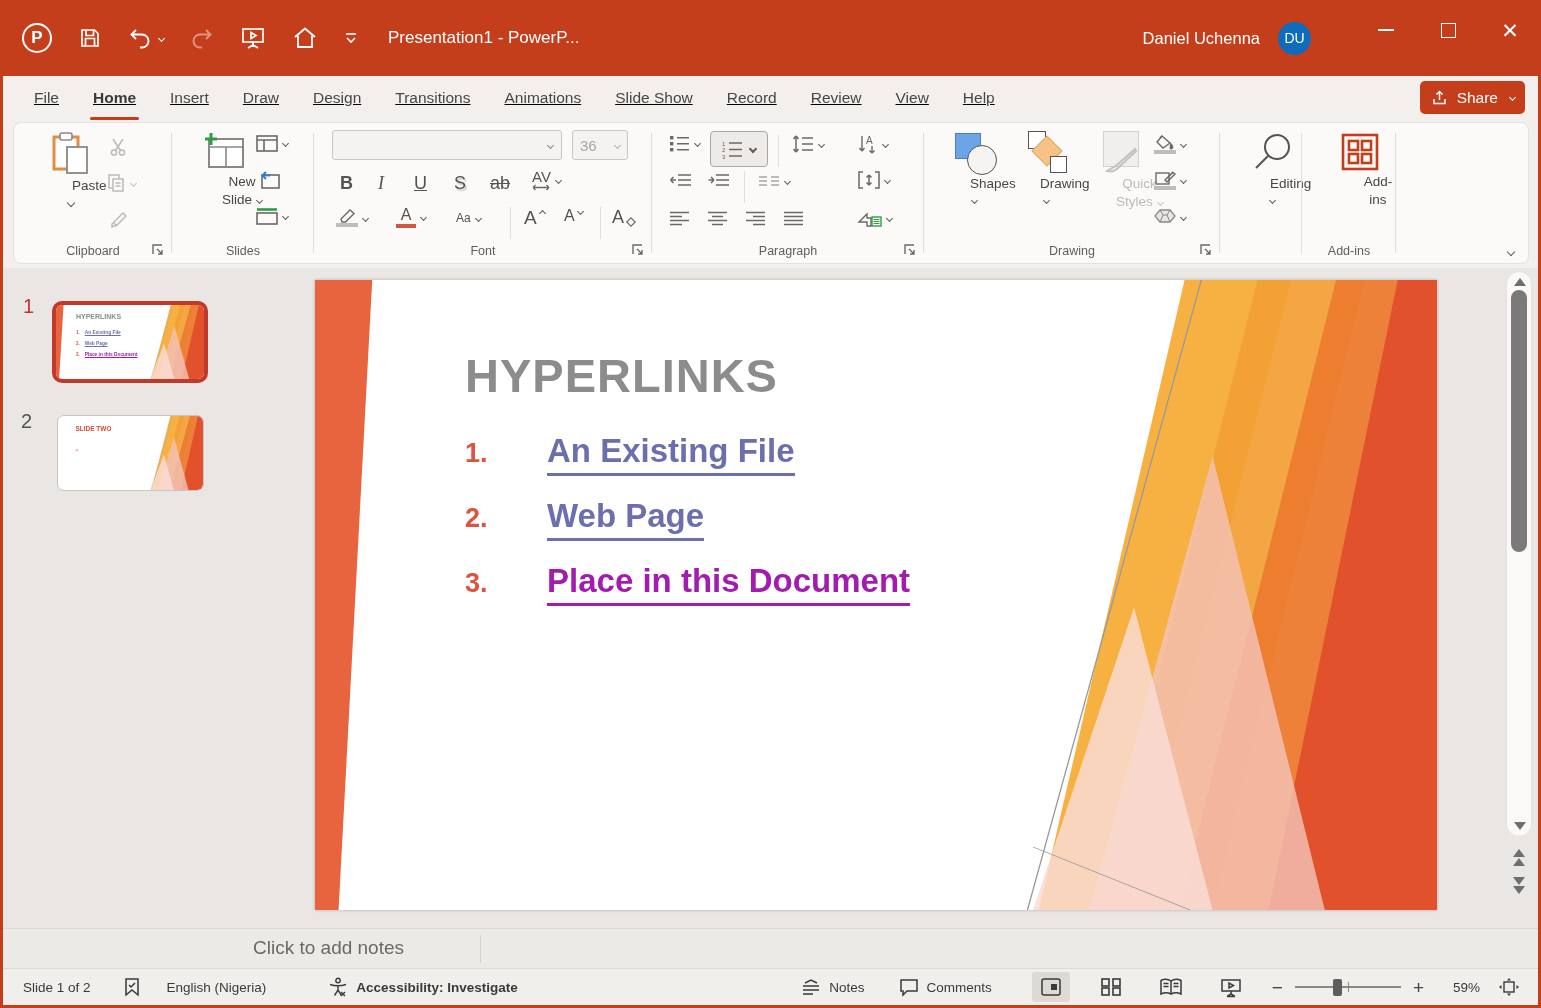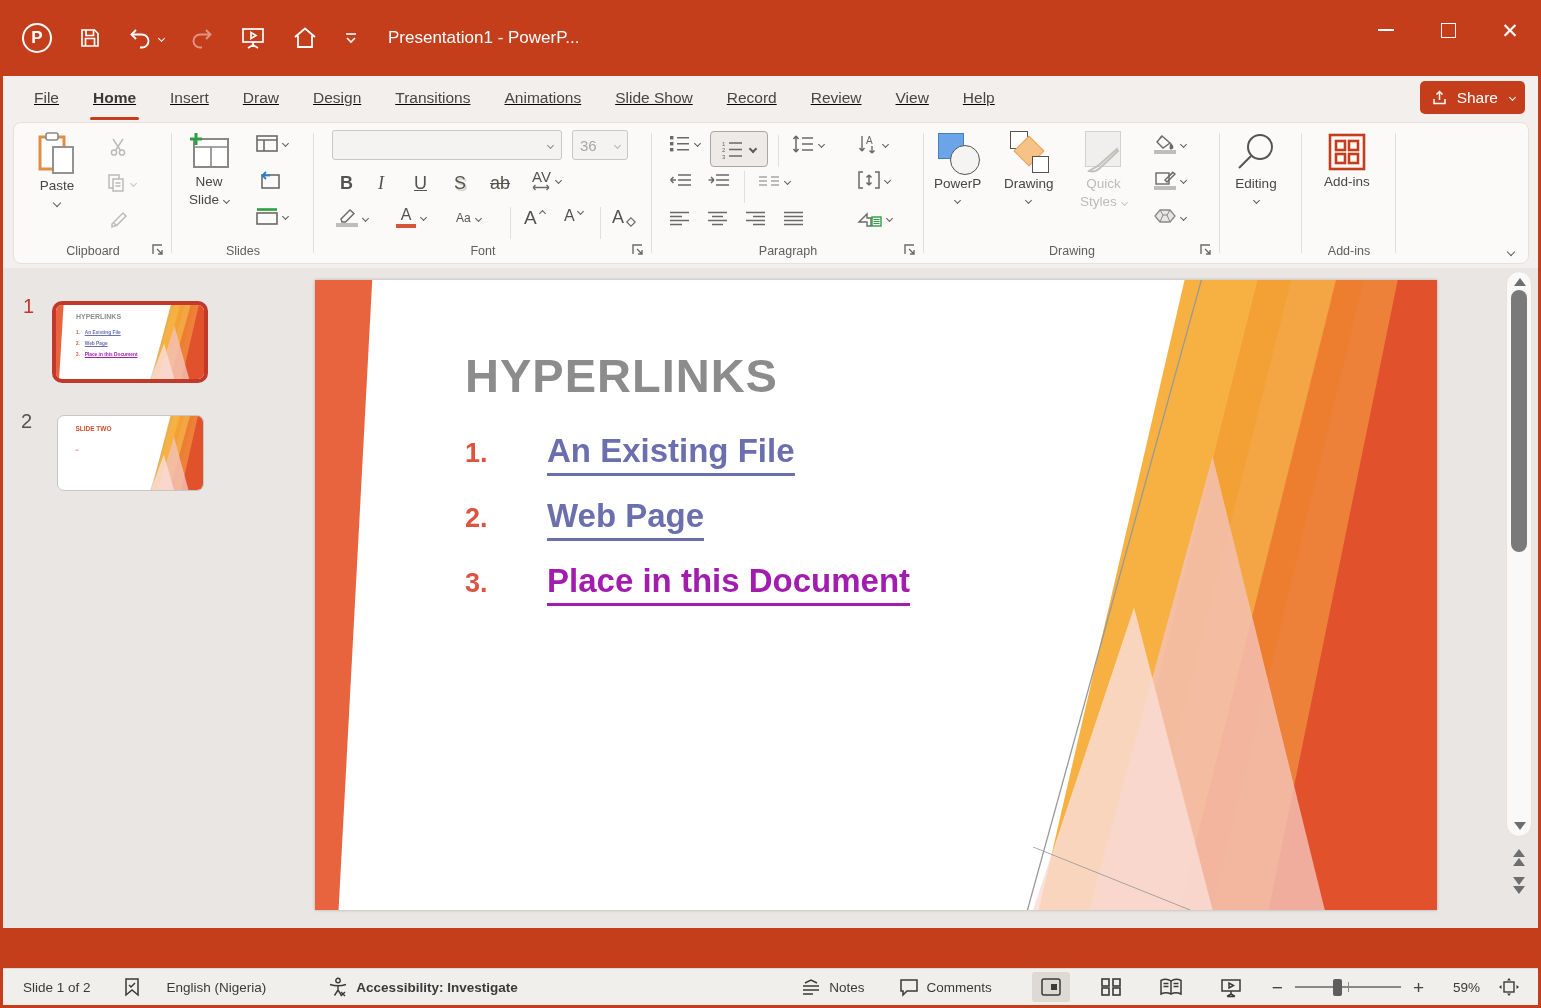--- a/index.html
+++ b/index.html
@@ -36,21 +36,21 @@
 
   
   .ribbon-zone { position:absolute; left:3px; top:120px; width:1535px; height:148px; background:#F2EFEC; }
   .ribbon-card { position:absolute; left:10px; top:2px; width:1516px; height:142px; background:#FBFAF9; border:1px solid #E4E1DE; border-radius:8px; display:flex; }
   .rgroup { position:relative; height:100%; flex-shrink:0; }
   .rgroup::after { content:""; position:absolute; right:0; top:10px; bottom:10px; width:1px; background:#E1DEDB; }
   .rgroup:last-child::after { display:none; }
   .grp-label { position:absolute; bottom:5px; left:0; right:0; text-align:center; font-size:12.5px; color:#605E5C; }
   .launcher { position:absolute; right:7px; bottom:7px; width:14px; height:14px; cursor:pointer; }
   .bigbtn { position:absolute; top:8px; display:flex; flex-direction:column; align-items:center; cursor:pointer; color:#444; }
-  .bigbtn .blabel { font-size:13.5px; color:#484644; line-height:1.35; text-align:center; }
+  .bigbtn .blabel { font-size:13.5px; color:#484644; line-height:1.35; text-align:center;margin-left:36px; }
   .chev { display:inline-block; width:6px; height:6px; border-right:1.6px solid #5f5d5b; border-bottom:1.6px solid #5f5d5b; transform:rotate(45deg); }
   .chev.sm { width:5px; height:5px; }
   .smallbtn { position:absolute; display:flex; align-items:center; gap:5px; cursor:pointer; color:#55534F; }
   .disabled { color:#BDBBB8 !important; }
   .disabled .chev { border-color:#C6C4C1; }
   .fontname-combo { position:absolute; left:18px; top:7px; width:230px; height:30px; background:#F5F3F1; border:1px solid #C9C7C4; border-radius:3px; display:flex; align-items:center; justify-content:flex-end; padding-right:8px; cursor:pointer; }
   .fontsize-combo { position:absolute; left:258px; top:7px; width:56px; height:30px; background:#F5F3F1; border:1px solid #C9C7C4; border-radius:3px; display:flex; align-items:center; justify-content:space-between; padding:0 7px; cursor:pointer; }
   .fontsize-combo .fsz { font-size:15px; color:#A8A6A3; }
   .f-letter { font-size:18px; color:#55534F; }
   .numbering-sel { position:absolute; left:58px; top:-6px; width:58px; height:36px; border:1px solid #A9A7A4; background:#EDEAE7; border-radius:4px; display:flex; align-items:center; justify-content:center; gap:6px; cursor:pointer; }
@@ -169,20 +169,26 @@
           </svg>
       </span>
       <span class="qat-btn">
         <svg width="14" height="14" viewBox="0 0 14 14" fill="none" stroke="#fff" stroke-width="1.6">
             <path d="M2 3h10"></path>
             <path d="m3 7 4 4 4-4"></path>
           </svg>
       </span>
     </div>
     <div class="doc-title">Presentation1  -  PowerP...</div>
+    <div class="user-area">
+      <span class="user-name">Daniel Uchenna</span>
+      <span class="avatar">
+          <span>DU</span>
+        </span>
+    </div>
     <div class="win-controls">
       <span class="win-btn">
           <span class="glyph-min"></span>
         </span>
       <span class="win-btn">
           <span class="glyph-max"></span>
         </span>
       <span class="win-btn">
           <span class="glyph-close">✕</span>
         </span>
@@ -464,21 +470,21 @@
             </svg>
         </span>
       </div>
 
       <div class="rgroup" style="width:296px">
         <div class="bigbtn" style="left:10px">
           <span style="position:relative; width:44px; height:44px">
             <span style="position:absolute; left:2px; top:2px; width:26px; height:26px; background:#6BA5E7; border:1.5px solid #4A7FBF"></span>
             <span style="position:absolute; right:0; bottom:0; width:30px; height:30px; background:#F6F4F2; border:1.8px solid #55534F; border-radius:50%"></span>
           </span>
-          <span class="blabel">PowerP</span>
+          <span class="blabel">Shapes</span>
           <span class="chev sm" style="margin-top:5px"></span>
         </div>
         <div class="bigbtn" style="left:80px">
           <span style="position:relative; width:44px; height:44px">
             <span style="position:absolute; left:3px; top:0; width:18px; height:18px; background:#fff; border:1.8px solid #55534F"></span>
             <span style="position:absolute; left:11px; top:9px; width:22px; height:22px; background:#F6C286; border:1.5px solid #E0A35C; transform:rotate(45deg)"></span>
             <span style="position:absolute; right:2px; bottom:2px; width:17px; height:17px; background:#fff; border:1.8px solid #55534F"></span>
           </span>
           <span class="blabel">Drawing</span>
           <span class="chev sm" style="margin-top:5px"></span>
@@ -665,20 +671,24 @@
       </span>
       <span class="sc-btn" style="top:606px">
         <span class="dblarrow">
             <span class="tri dn"></span>
             <span class="tri dn"></span>
           </span>
       </span>
     </div>
   </div>
 
+  <div class="notesbar">
+    <span class="notes-div"></span>
+    <span class="notes-ph">Click to add notes</span>
+  </div>
 
   <div class="statusbar">
     <span class="sb-item" style="margin-left:20px">
         <span>Slide 1 of 2</span>
       </span>
     <span class="sb-item" style="margin-left:32px">
       <svg width="18" height="20" viewBox="0 0 18 20" fill="none" stroke="#3B3A39" stroke-width="1.5">
           <path d="M3 2h12v16l-6-5-6 5z"></path>
           <path d="m6 8 2 2 4-4"></path>
         </svg>

